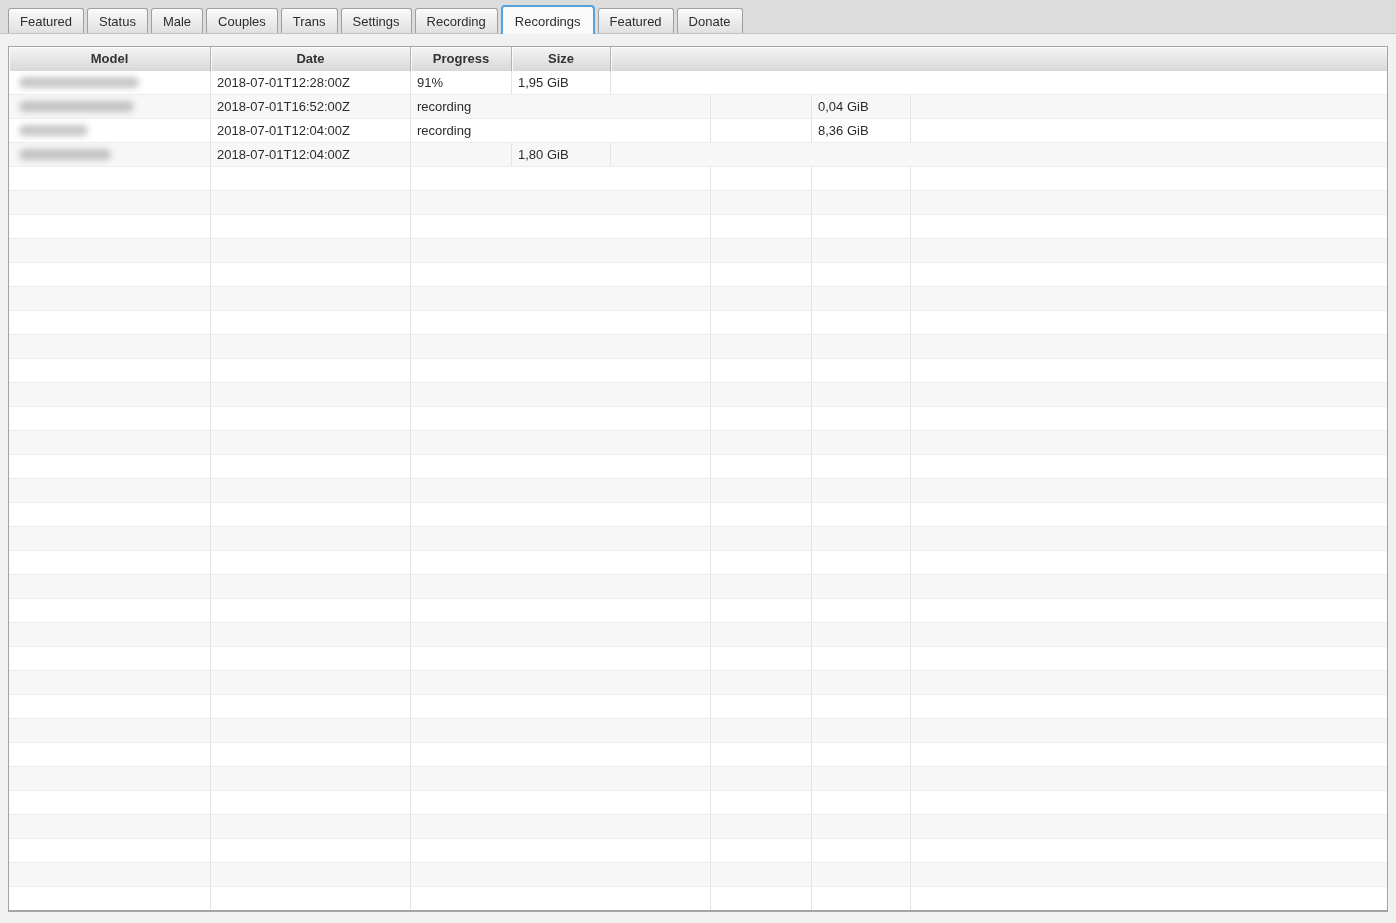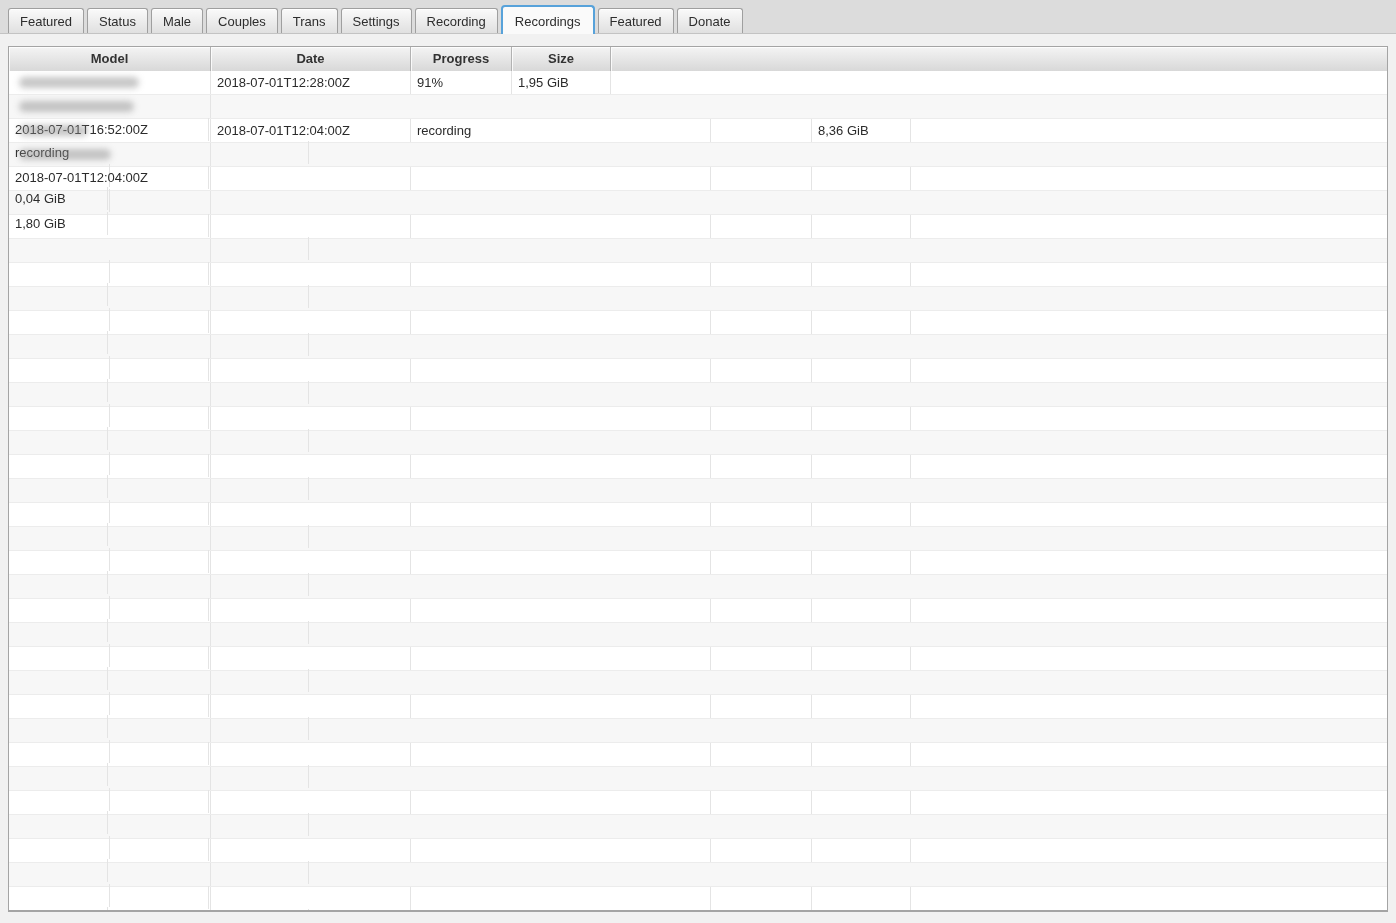--- a/index.html
+++ b/index.html
@@ -56,21 +56,21 @@
     text-align:center;
     background:linear-gradient(to bottom,#f4f4f4,#d8d8d8);
     border-right:1px solid #b2b2b2;
     box-shadow:inset 1px 1px 0 rgba(255,255,255,.8);
     overflow:hidden; white-space:nowrap;
     flex:0 0 auto;
   }
   .th:last-child { border-right:none; flex:1 1 auto; }
   .tbody { height:841px; overflow:hidden; }
   .tr { display:flex; height:24px; border-bottom:1px solid #ececec; background:#ffffff; }
-  .tr.stripe { background:#f7f7f7;flex-direction:column; }
+  .tr.stripe { background:#f7f7f7; }
   .td {
     height:23px; line-height:23px;
     font-size:13px; color:#2b2b2b;
     padding:0 6px;
     border-right:1px solid #e4e4e4;
     overflow:hidden; white-space:nowrap;
     flex:0 0 auto;
   }
   .td:last-child { border-right:none; flex:1 1 auto; }
   .blur-smudge {

